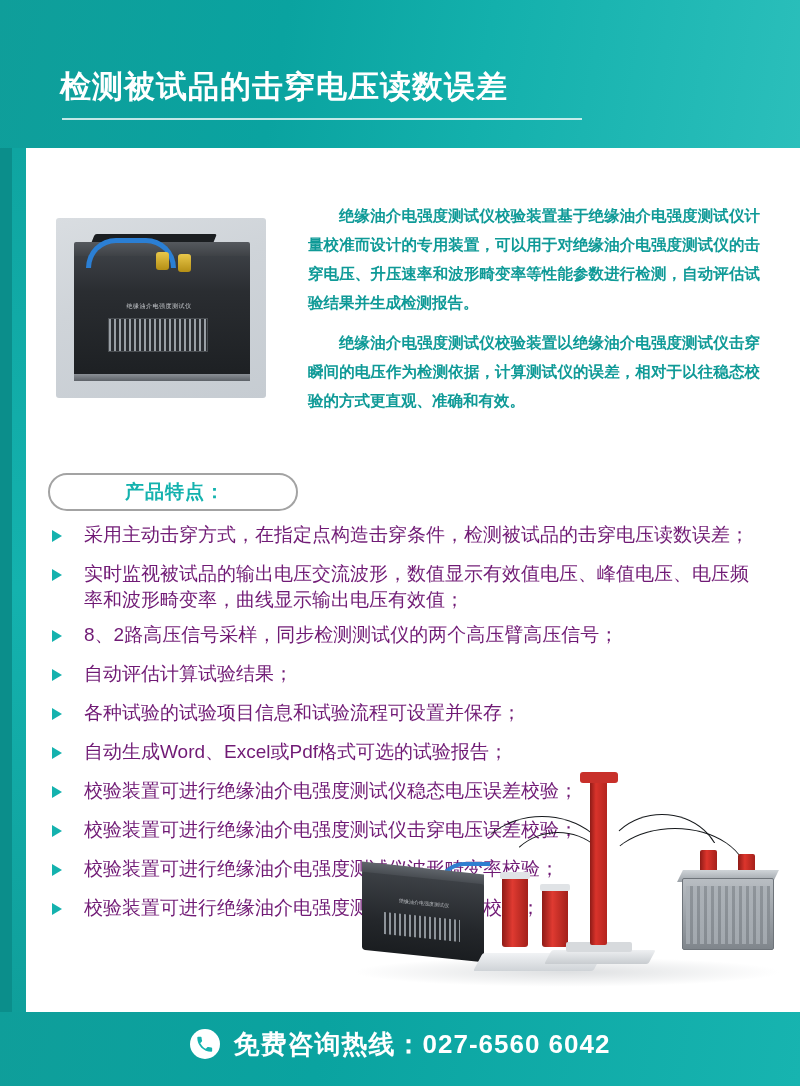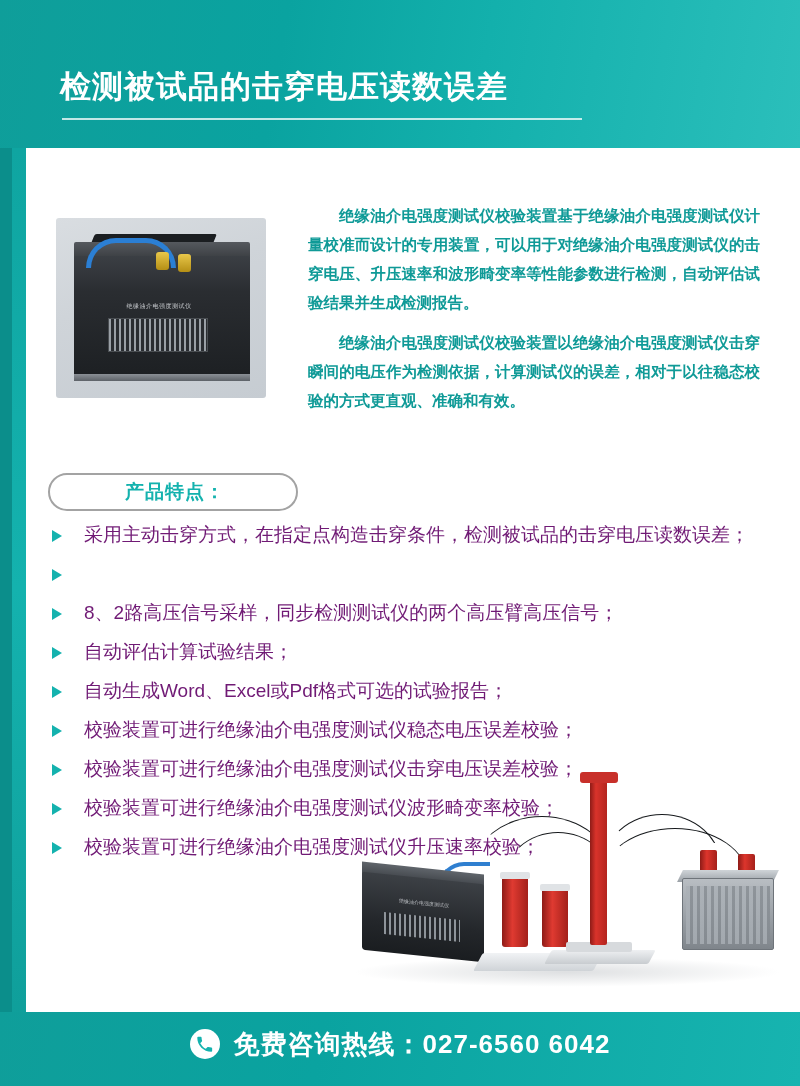--- a/index.html
+++ b/index.html
@@ -385,28 +385,33 @@
     <div class="feat-title">产品特点：</div>
   </div>
 
   <div class="features">
     <div class="feat-item">
       <span class="arrow"></span>
       <span>采用主动击穿方式，在指定点构造击穿条件，检测被试品的击穿电压读数误差；</span>
     </div>
     <div class="feat-item">
       <span class="arrow"></span>
+      <span>实时监视被试品的输出电压交流波形，数值显示有效值电压、峰值电压、电压频率和波形畸变率，曲线显示输出电压有效值；</span>
     </div>
     <div class="feat-item">
       <span class="arrow"></span>
       <span>8、2路高压信号采样，同步检测测试仪的两个高压臂高压信号；</span>
     </div>
     <div class="feat-item">
       <span class="arrow"></span>
       <span>自动评估计算试验结果；</span>
+    </div>
+    <div class="feat-item">
+      <span class="arrow"></span>
+      <span>各种试验的试验项目信息和试验流程可设置并保存；</span>
     </div>
     <div class="feat-item">
       <span class="arrow"></span>
       <span>自动生成Word、Excel或Pdf格式可选的试验报告；</span>
     </div>
     <div class="feat-item">
       <span class="arrow"></span>
       <span>校验装置可进行绝缘油介电强度测试仪稳态电压误差校验；</span>
     </div>
     <div class="feat-item">

